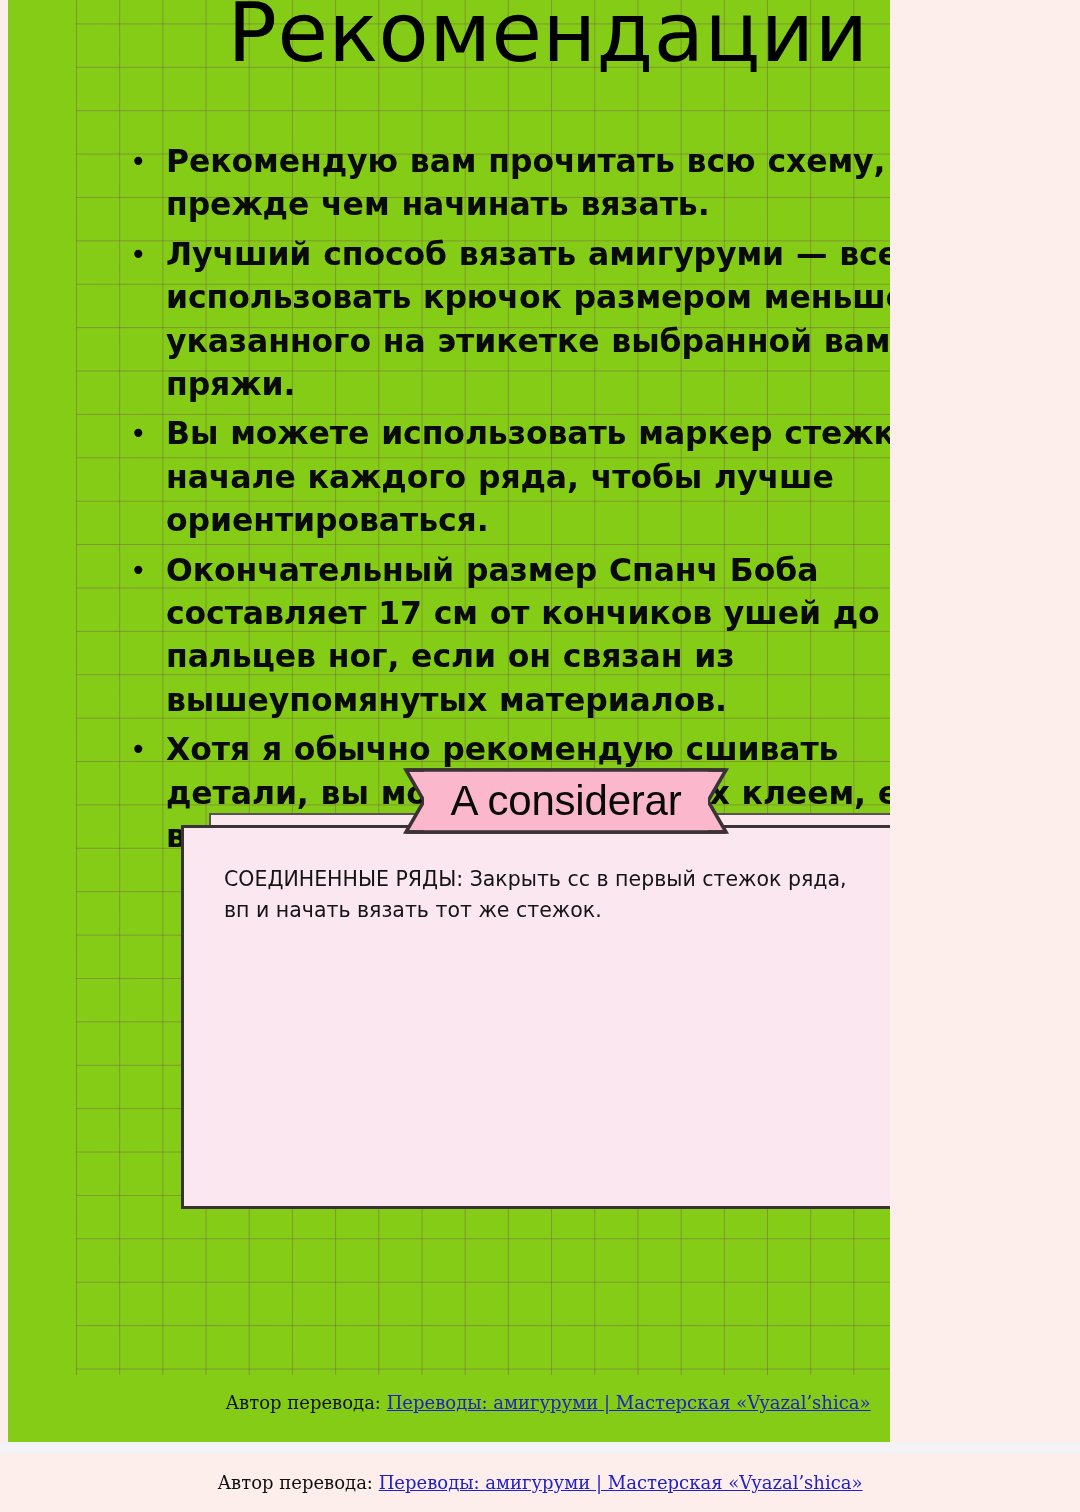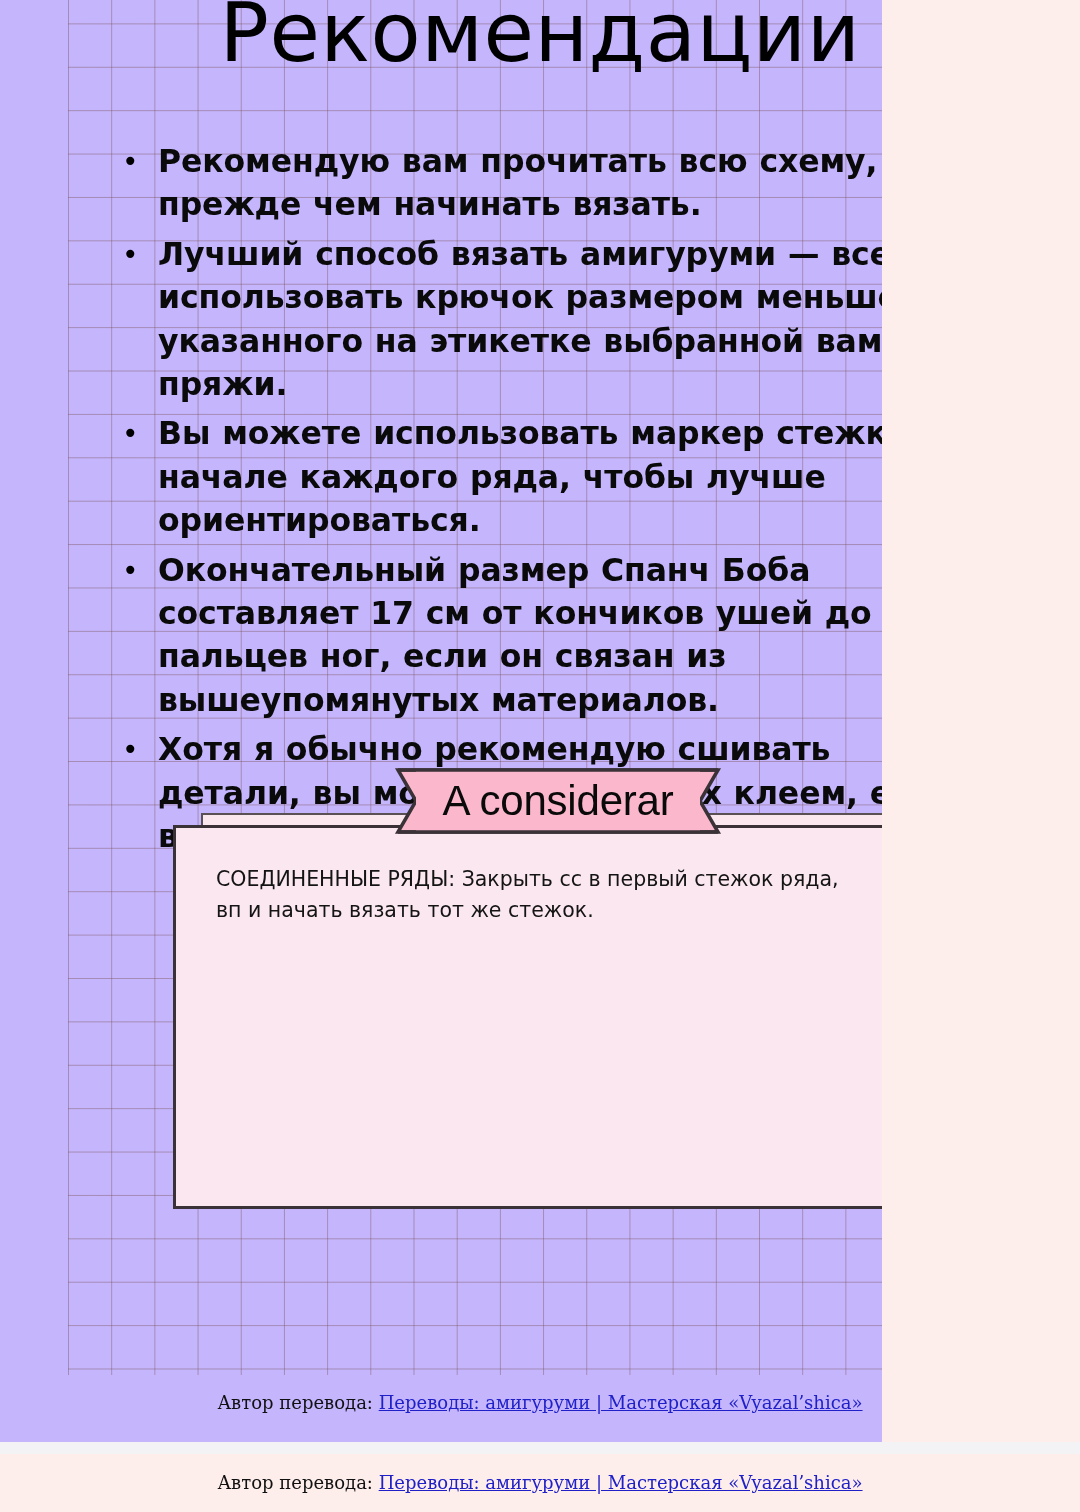--- a/index.html
+++ b/index.html
@@ -11,24 +11,24 @@
     height: 1512px;
     background: #fdeeec;
     font-family: "DejaVu Sans", sans-serif;
     overflow: hidden;
     position: relative;
   }
 
   
   #page {
     position: absolute;
-    left: 0; top: 0;
+    left: 8px; top: 0;
     width: 882px;
     height: 1442px;
-    background: #c4b5fd;
+    background: #84cc16;
     overflow: hidden;
   }
 
   
   #grid {
     position: absolute;
     left: 68px;
     top: -20px;
     width: 944px;
     height: 1395px;

